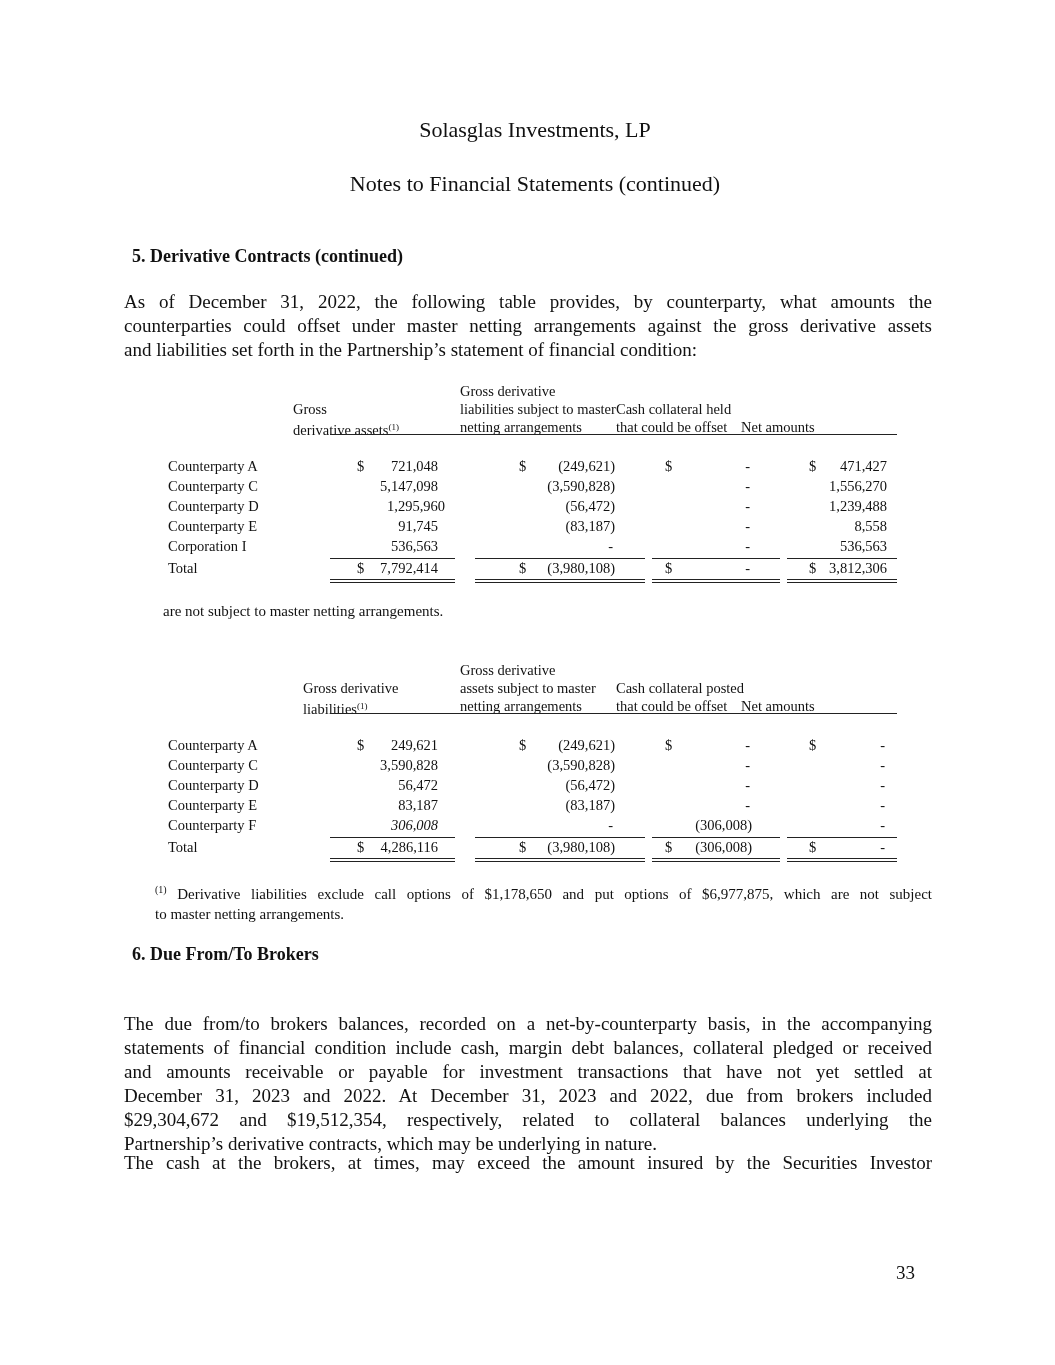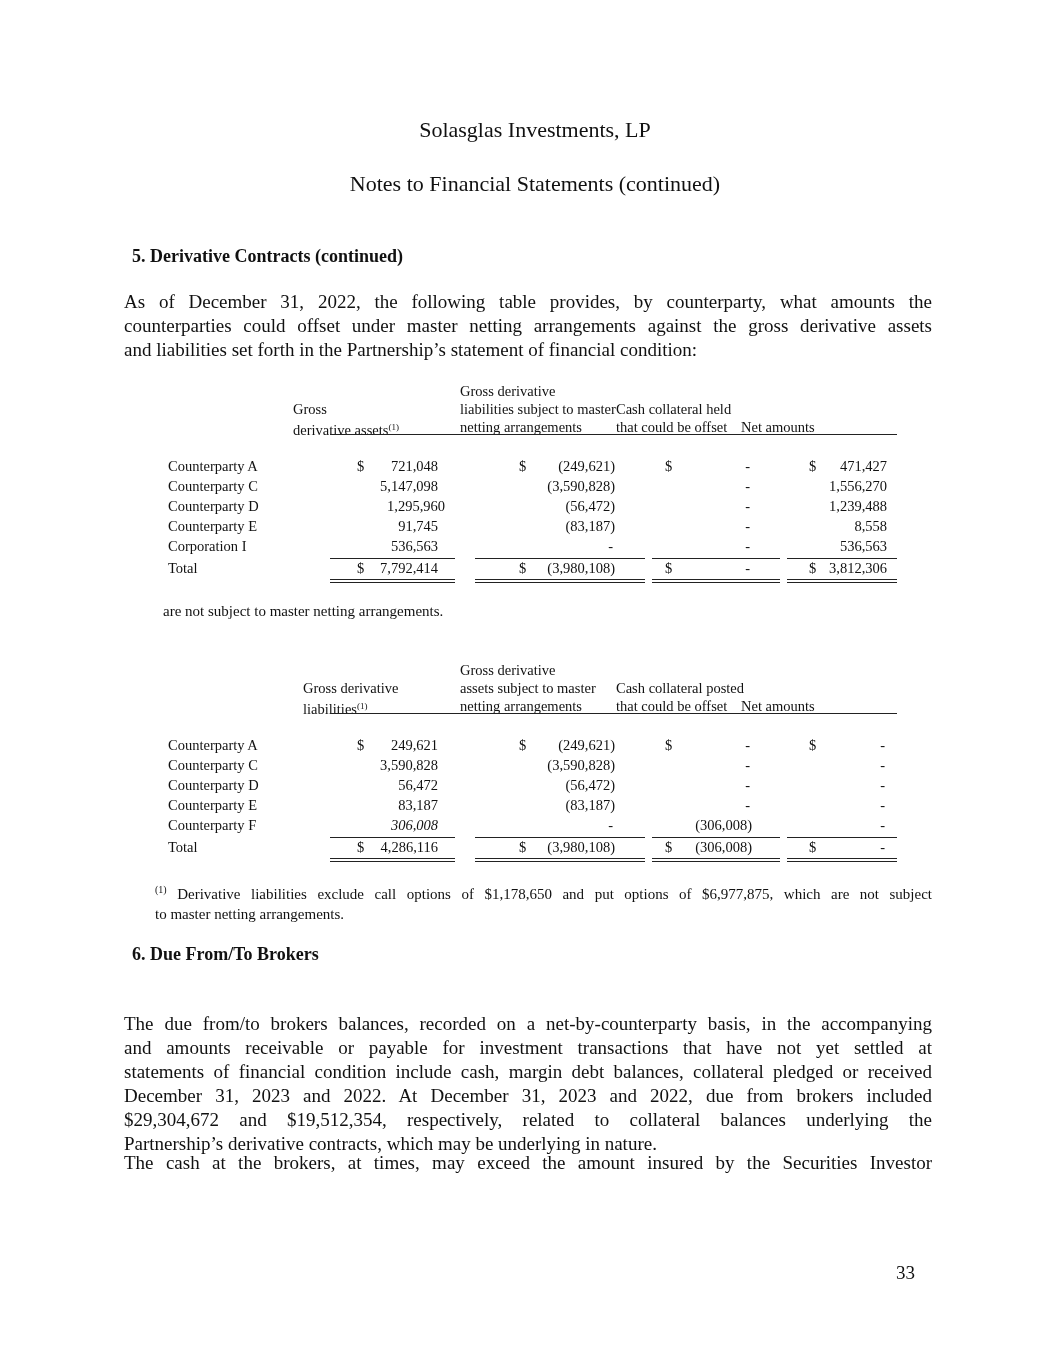--- a/index.html
+++ b/index.html
@@ -227,22 +227,22 @@
   <div style="text-align:justify;text-align-last:justify;">
     <sup>(1)</sup>
     <span>Derivative liabilities exclude call options of $1,178,650 and put options of $6,977,875, which are not subject</span>
   </div>
   <div>to master netting arrangements.</div>
 </div>
 
 <div class="abs heading" style="top:944px;">6.  Due From/To Brokers</div>
 <div class="abs para lines" style="top:988px;margin-top:24px;">
   <span>The due from/to brokers balances, recorded on a net-by-counterparty basis, in the accompanying</span>
+  <span>statements of financial condition include cash, margin debt balances, collateral pledged or received</span>
   <span>and amounts receivable or payable for investment transactions that have not yet settled at</span>
-  <span>statements of financial condition include cash, margin debt balances, collateral pledged or received</span>
   <span>December 31, 2023 and 2022. At December 31, 2023 and 2022, due from brokers included</span>
   <span>$29,304,672 and $19,512,354, respectively, related to collateral balances underlying the</span>
   <span class="end">Partnership’s derivative contracts, which may be underlying in nature.</span>
 </div>
 <div class="abs para lines" style="top:1151px;">
   <span>The cash at the brokers, at times, may exceed the amount insured by the Securities Investor</span>
 </div>
 
 <div class="abs pagenum">33</div>
 

